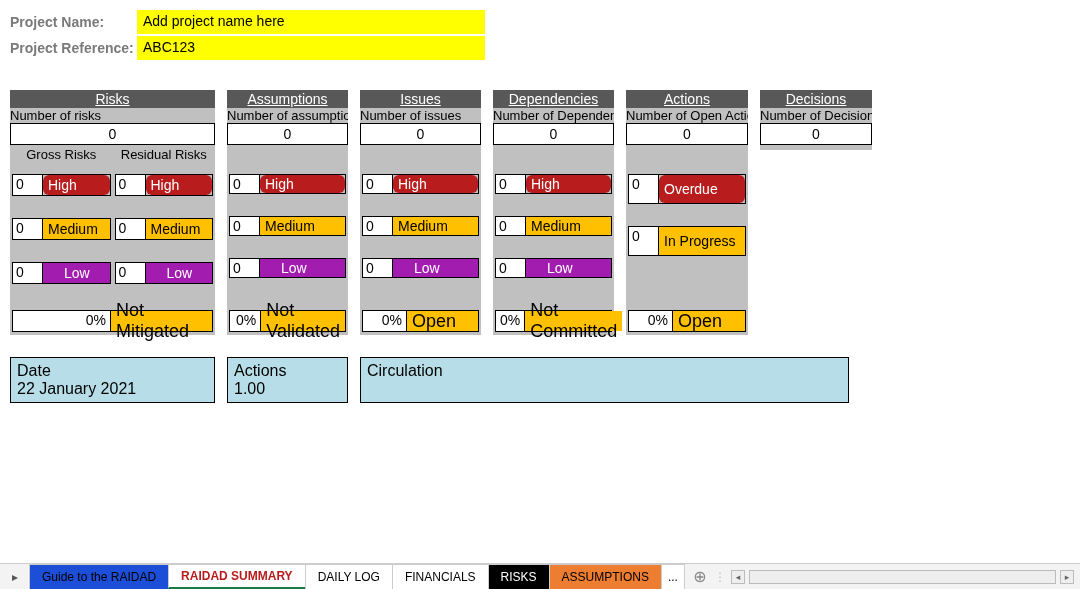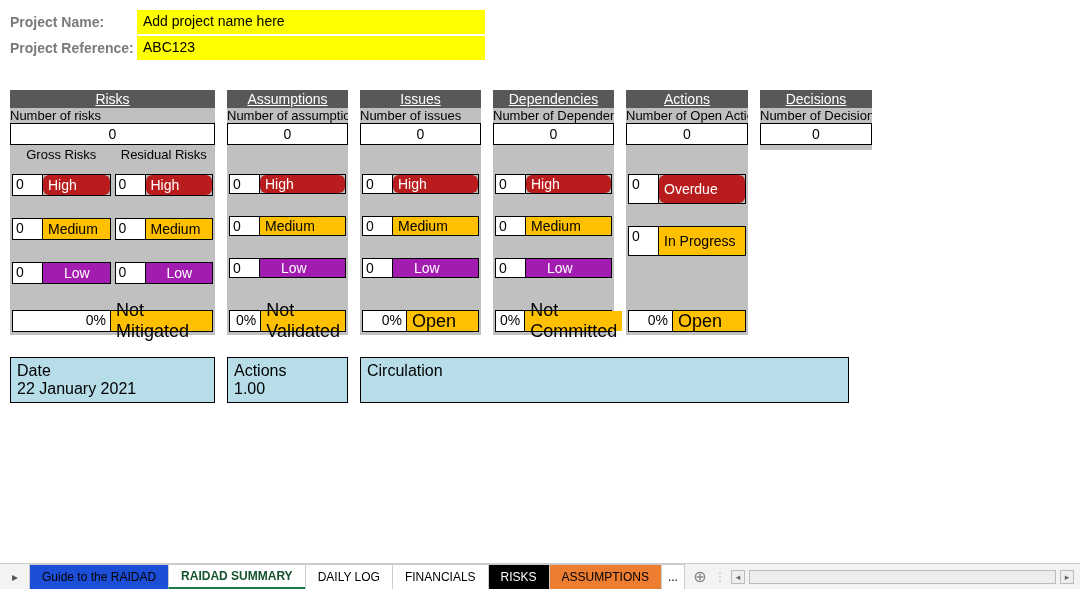--- a/index.html
+++ b/index.html
@@ -52,21 +52,21 @@
 
   
   .tabstrip {
     position:absolute; left:0; right:0; bottom:0; height:26px;
     background:#f3f3f3; border-top:1px solid #ccc;
     display:flex; align-items:stretch; font-size:12px;
   }
   .ts-nav { width:30px; display:flex; align-items:center; justify-content:center; color:#555;}
   .tab { padding:4px 12px; border:1px solid #ccc; border-bottom:none; background:#fff; margin-left:-1px; display:flex; align-items:center; white-space:nowrap; position:relative;}
   .tab.guide { background:#1d4ed8; }
-  .tab.active { background:#fff; color:#14532d; font-weight:bold; border-bottom:2px solid #1a7a43;}
+  .tab.active { background:#fff; color:#b91c1c; font-weight:bold; border-bottom:2px solid #1a7a43;}
   .tab.black { background:#000; color:#fff;}
   .tab.orange{ background:#ed7d31; color:#000;}
   .add-sheet { width:30px; display:flex; align-items:center; justify-content:center; color:#888; font-size:16px;}
   .sep { width:10px; display:flex; align-items:center; justify-content:center; color:#bbb;}
   .hscroll { flex:1; display:flex; align-items:center; padding:0 6px; gap:4px;}
   .hscroll .arrow { width:14px; height:14px; border:1px solid #bbb; display:flex; align-items:center; justify-content:center; font-size:9px; color:#666; background:#eee;}
   .hscroll .track { flex:1; height:14px; border:1px solid #bbb; background:#eee;}
 </style>
 </head>
 <body>

